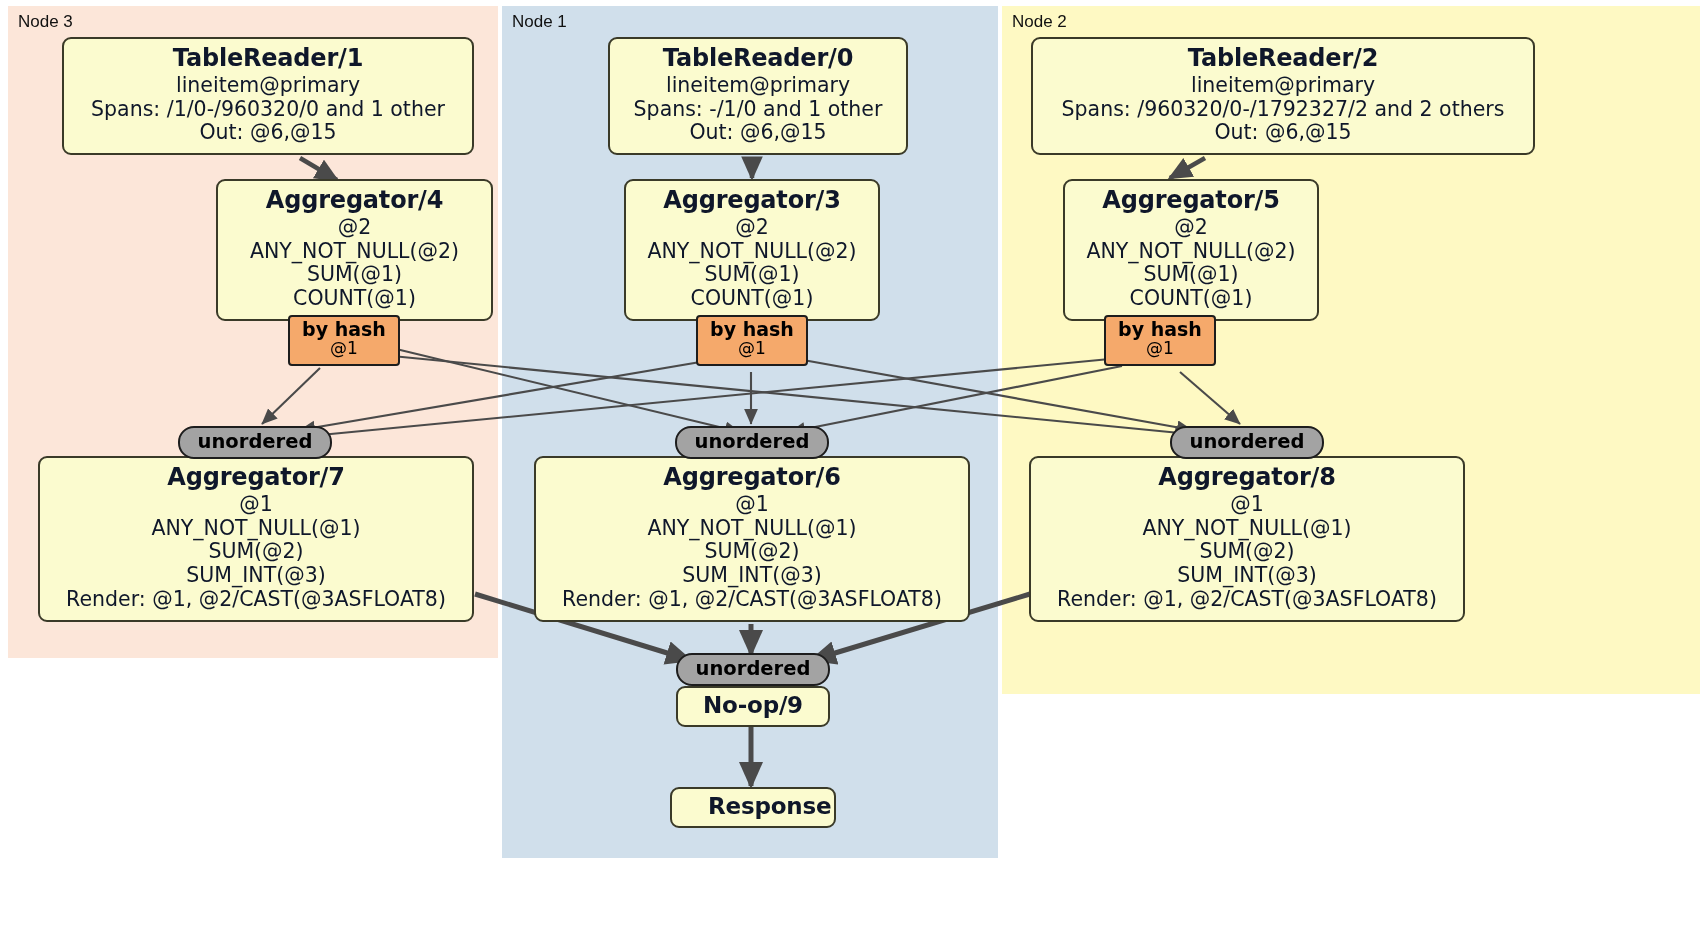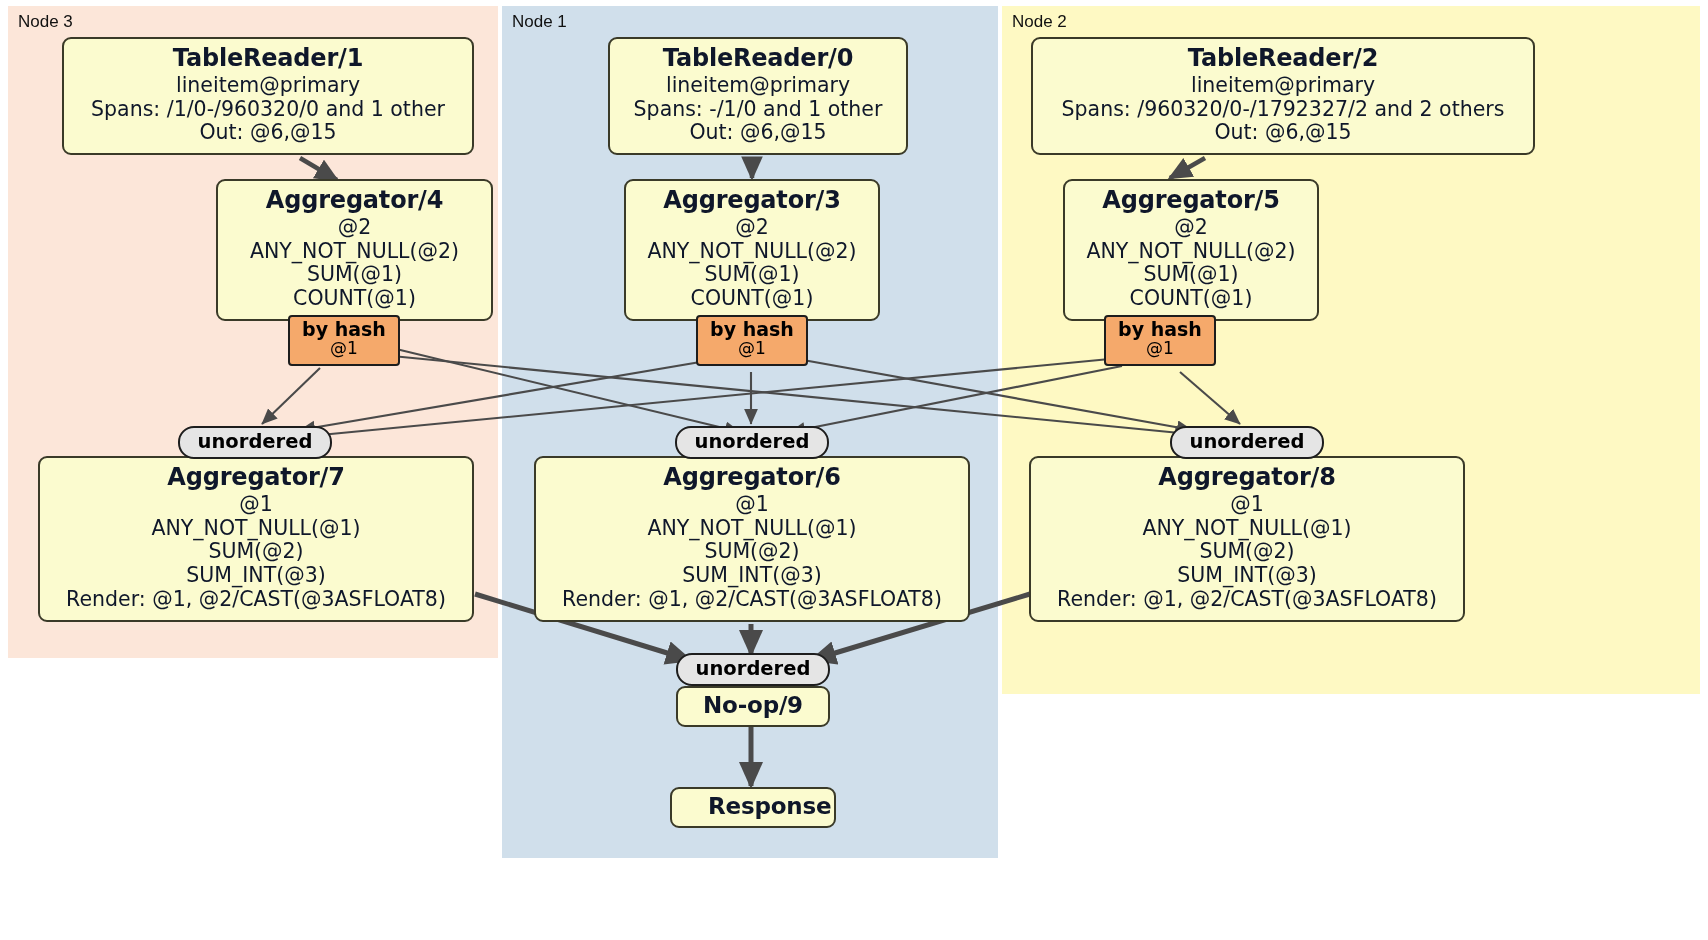--- a/index.html
+++ b/index.html
@@ -93,21 +93,21 @@
   .badge.hash .bt {
     display: block;
     font-weight: bold;
     font-size: 19px;
   }
   .badge.hash .bs {
     display: block;
     font-size: 17px;
   }
   .badge.unordered {
-    background: #e5e5e5;
+    background: #a3a3a3;
     border-radius: 16px;
     padding-top: 0;
     display: flex;
     align-items: center;
     justify-content: center;
   }
   .badge.unordered .bt {
     font-weight: bold;
     font-size: 19.5px;
   }

